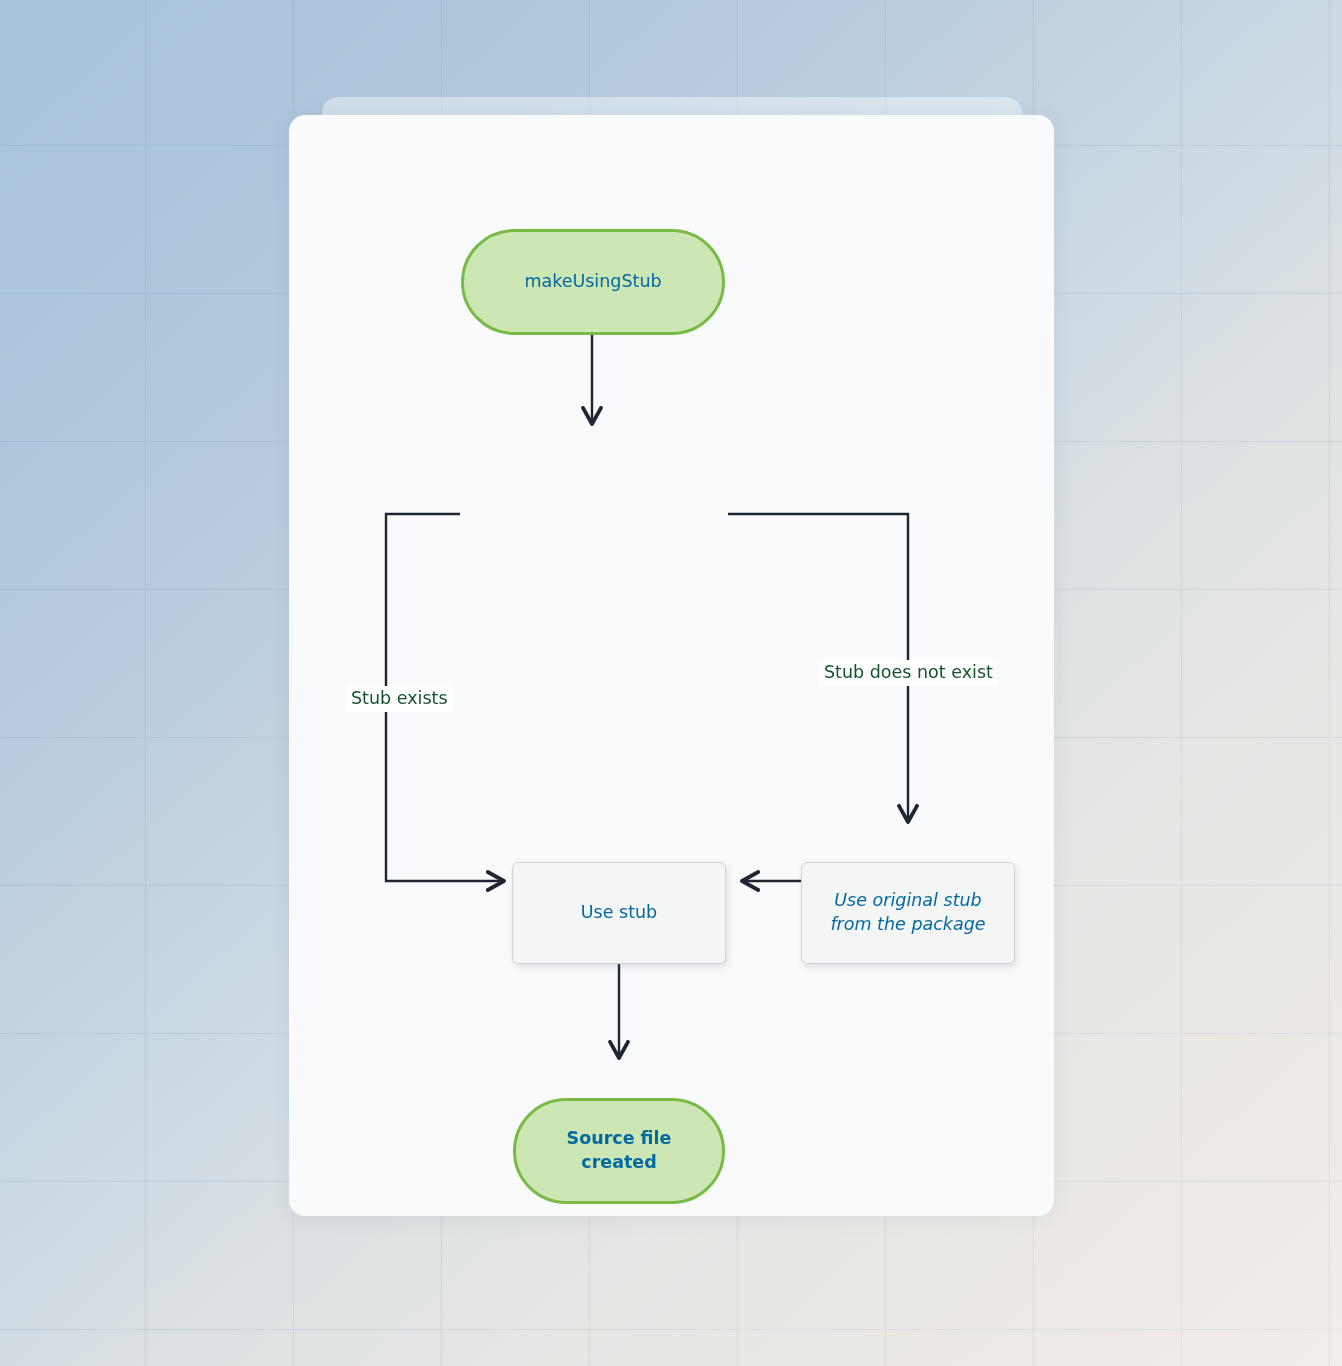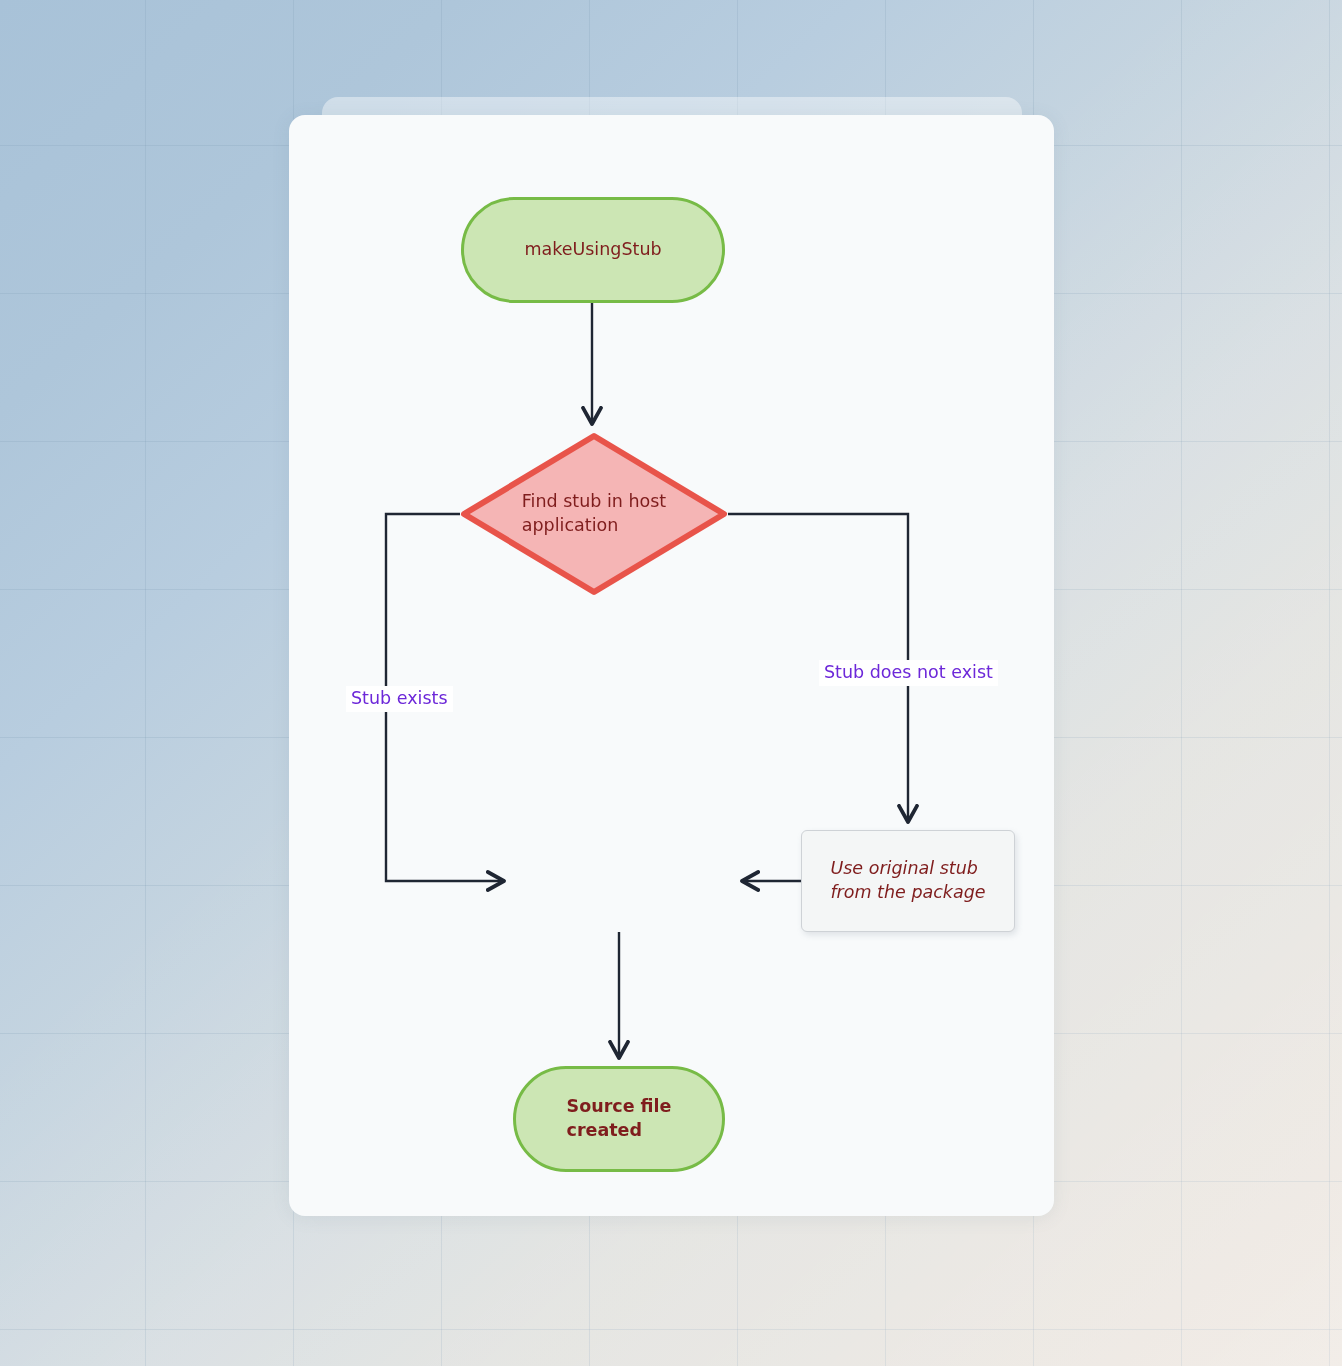--- a/index.html
+++ b/index.html
@@ -89,25 +89,26 @@
     width: 1342px;
     height: 1366px;
   }
 
   .node {
     position: absolute;
     box-sizing: border-box;
     display: flex;
     align-items: center;
     justify-content: center;
-    text-align: left;
-    color: #7f1d1d;
+    text-align: center;
+    color: #0369a1;
     font-size: 17.5px;
     line-height: 1.35;
     white-space: pre-line;
+    margin-top: 32px;
   }
 
   
   .node-stadium {
     background: #cce6b4;
     border: 3px solid #77bb46;
     border-radius: 999px;
   }
 
   
@@ -130,21 +131,21 @@
   .node-diamond .diamond-label {
     position: relative;
     z-index: 2;
     padding: 0 10px;
   }
 
   
   .edge-label {
     position: absolute;
     background: #ffffff;
-    color: #6d28d9;
+    color: #14532d;
     font-size: 17.5px;
     line-height: 1.25;
     padding: 2px 5px;
     white-space: nowrap;
   }
 </style>
 </head>
 <body>
 
 <div id="canvas">
@@ -183,28 +184,24 @@
 
       <g>
         <path d="M 619 932 L 619 1058" fill="none" stroke="#1f2633" stroke-width="2.4" marker-end="url(#arrow-open)"></path>
       </g>
     </svg>
 
     <div class="node node-stadium" style="left:461px; top:197px; width:264px; height:106px;">
       <span>makeUsingStub</span>
     </div>
 
-    <div class="node node-diamond" style="left:460px; top:432px; width:268px; height:164px;">
-      <svg class="diamond-shape" viewBox="0 0 268 164" preserveAspectRatio="none" xmlns="http://www.w3.org/2000/svg">
-        <polygon points="134,4 264,82 134,160 4,82" fill="#f5b5b5" stroke="#e8544a" stroke-width="6" stroke-linejoin="round"></polygon>
-      </svg>
-      <span class="diamond-label">Find stub in host
-application</span>
-    </div>
-
+
+    <div class="node node-rect" style="left:512px; top:830px; width:214px; height:102px;">
+      <span>Use stub</span>
+    </div>
 
     <div class="node node-rect" style="left:801px; top:830px; width:214px; height:102px;font-style:italic;">
       <span>Use original stub
 from the package</span>
     </div>
 
     <div class="node node-stadium" style="left:513px; top:1066px; width:212px; height:106px;font-weight:bold;">
       <span>Source file
 created</span>
     </div>

